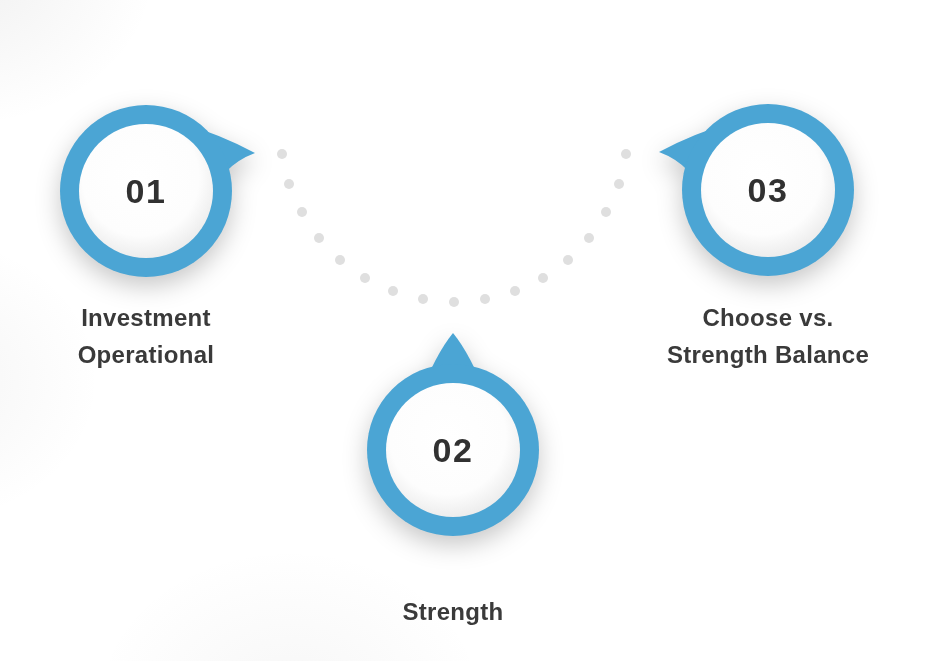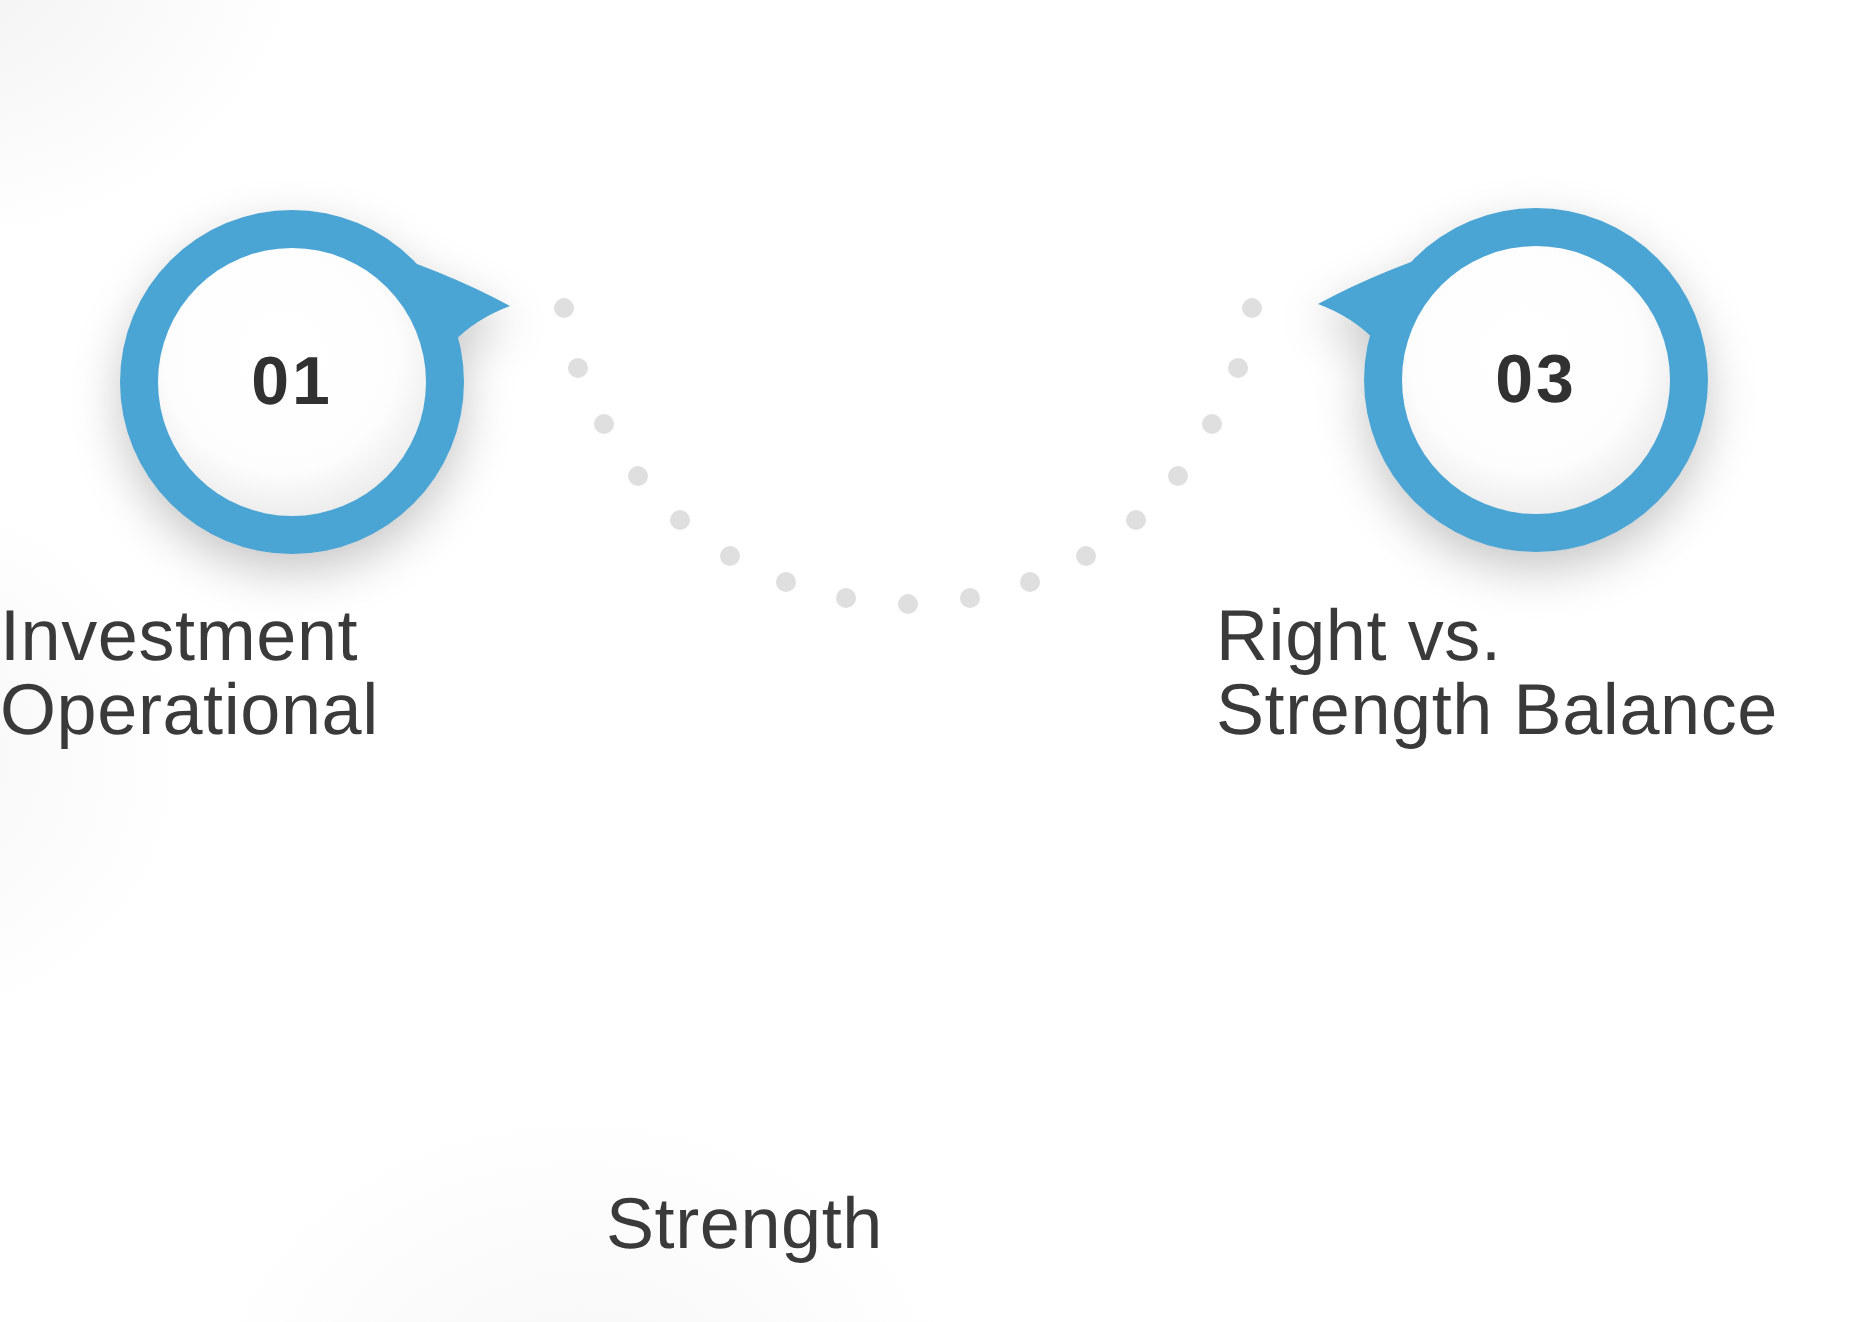--- a/index.html
+++ b/index.html
@@ -31,21 +31,22 @@
   }
   .badge-svg .ring,.badge-svg .tail{fill:var(--accent-blue,#4BA5D4);}
   .badge-number{
     position:absolute;inset:0;
     display:flex;align-items:center;justify-content:center;
     font-size:34px;font-weight:700;letter-spacing:1.5px;
     color:var(--number-dark,#313131);
   }
   .step-label{
     position:absolute;
-    font-size:36px;line-height:37px;font-weight:400;
+    text-align:center;
+    font-size:24px;line-height:37px;font-weight:700;
     letter-spacing:0.3px;
     color:#3A3A3A;
   }
   #label-1{left:0;top:299px;width:292px;}
   #label-2{left:303px;top:556px;width:300px;}
   #label-3{left:608px;top:299px;width:320px;}
   #badge-1{left:26px;top:71px;}
   #badge-2{left:333px;top:330px;}
   #badge-3{left:648px;top:70px;}
 </style>
@@ -87,20 +88,28 @@
 
   <div class="badge" id="badge-1">
     <svg class="badge-svg" viewBox="0 0 240 240">
       <path class="tail" d="M 150 50 Q 196 64 229 82 Q 194 95 183 131 Z"></path>
       <circle class="ring" cx="120" cy="120" r="86"></circle>
       <circle cx="120" cy="120" r="67" fill="url(#innerG)"></circle>
     </svg>
     <div class="badge-number">01</div>
   </div>
 
+  <div class="badge" id="badge-2">
+    <svg class="badge-svg" viewBox="0 0 240 240">
+      <path class="tail" d="M 86 68 Q 102 25 120 3 Q 138 25 154 68 Z"></path>
+      <circle class="ring" cx="120" cy="120" r="86"></circle>
+      <circle cx="120" cy="120" r="67" fill="url(#innerG)"></circle>
+    </svg>
+    <div class="badge-number">02</div>
+  </div>
 
   <div class="badge" id="badge-3">
     <svg class="badge-svg" viewBox="0 0 240 240">
       <path class="tail" d="M 90 50 Q 44 64 11 82 Q 46 95 57 131 Z"></path>
       <circle class="ring" cx="120" cy="120" r="86"></circle>
       <circle cx="120" cy="120" r="67" fill="url(#innerG)"></circle>
     </svg>
     <div class="badge-number">03</div>
   </div>
 
@@ -108,17 +117,17 @@
     <span>Investment</span><br>
     <span>Operational</span>
   </div>
 
   <div class="step-label" id="label-2">
     <br>
     <span>Strength</span>
   </div>
 
   <div class="step-label" id="label-3">
-    <span>Right vs.</span><br>
+    <span>Choose vs.</span><br>
     <span>Strength Balance</span>
   </div>
 
 </div>
 
 </body></html>

